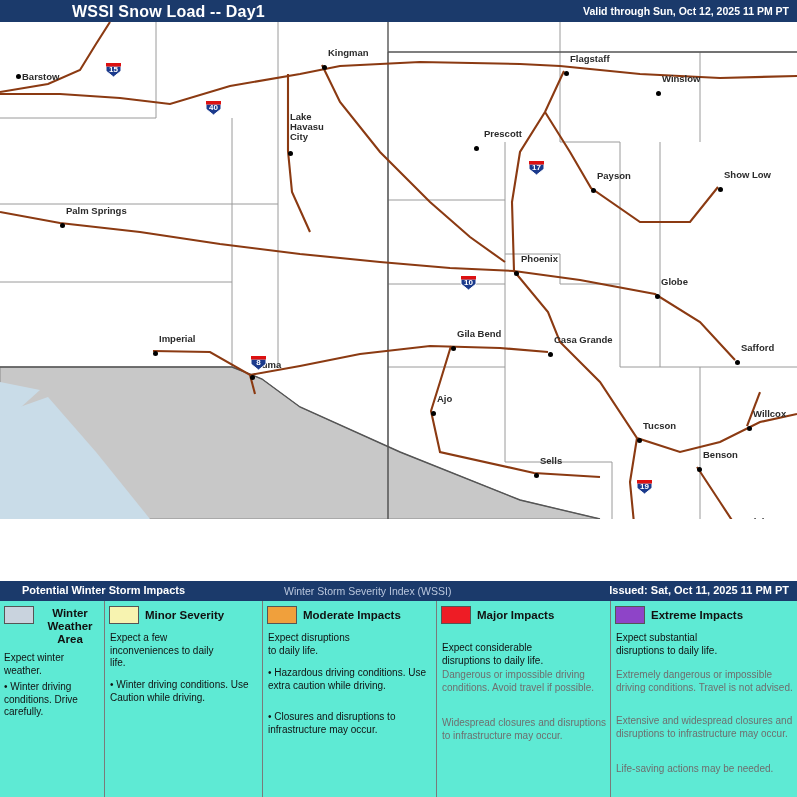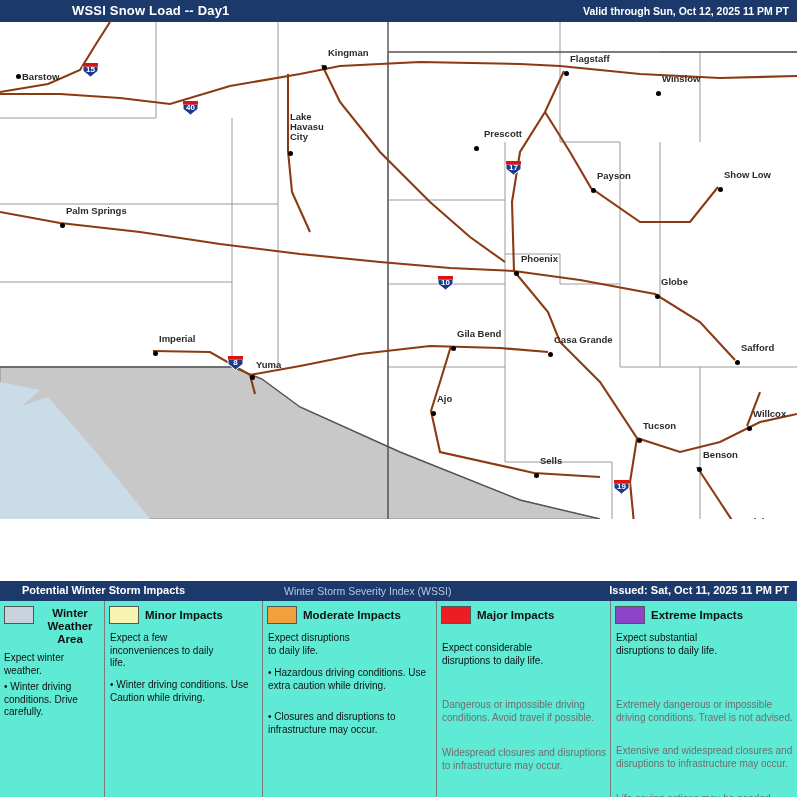--- a/index.html
+++ b/index.html
@@ -12,21 +12,21 @@
   }
   #app { position: relative; width: 797px; height: 797px; }
 
   
   .titlebar {
     position:absolute; left:0; top:0; width:797px; height:22px;
     background:#1b3a6b; color:#ffffff;
   }
   .titlebar .t-left {
     position:absolute; left:72px; top:3px;
-    font-size:13px; font-weight:bold; letter-spacing:0.2px;
+    font-size:16px; font-weight:bold; letter-spacing:0.2px;
   }
   .titlebar .t-right {
     position:absolute; right:8px; top:5px;
     font-size:10.5px; font-weight:bold;
   }
 
   
   .map {
     position:absolute; left:0; top:22px; width:797px; height:497px;
     background:#ffffff; overflow:hidden;
@@ -36,21 +36,21 @@
   .citylabel {
     position:absolute; font-size:9.5px; color:#2b2b2b; font-weight:bold;
     white-space:pre; line-height:10px;
   }
   .citydot {
     position:absolute; width:5px; height:5px; background:#000; border-radius:50%;
   }
 
   
   .shield {
-    position:absolute; width:17px; height:16px;
+    position:absolute; width:17px; height:16px;margin-left:23px;
   }
   .shield .sh-text {
     position:absolute; left:0; top:4px; width:17px; text-align:center;
     font-size:8px; font-weight:bold; color:#ffffff; line-height:8px;
   }
 
   
   .impacts-header {
     position:absolute; left:0; top:581px; width:797px; height:20px;
     background:#1b3a6b; color:#ffffff;
@@ -76,21 +76,21 @@
     position:absolute; left:4px; top:5px; width:30px; height:18px;
     border:1px solid #555;
   }
   .lheading {
     position:absolute; font-size:11.5px; font-weight:bold; color:#111;
     line-height:13px;
   }
   .lbody {
     position:absolute; font-size:10px; color:#111; line-height:12.5px;
   }
-  .gray { color:#6e6e6e;margin-top:30px; }
+  .gray { color:#6e6e6e; }
 </style>
 </head>
 <body>
 
 <div id="app">
 
   <div class="titlebar">
     <div class="t-left">WSSI Snow Load -- Day1</div>
     <div class="t-right">Valid through Sun, Oct 12, 2025 11 PM PT</div>
   </div>
@@ -278,21 +278,21 @@
 Area</div>
       <div class="lbody" style="left:4px; top:51px; width:99px; white-space:pre-line">Expect winter
 weather.</div>
       <div class="lbody" style="left:4px; top:80px; width:99px">
         <span>•&nbsp;</span><span>Winter driving conditions. Drive carefully.</span>
       </div>
     </div>
 
     <div class="lcol" style="left:105px; width:158px">
       <div class="lswatch" style="background:#f7f3b0"></div>
-      <div class="lheading" style="left:40px; top:8px; width:116px">Minor Impacts</div>
+      <div class="lheading" style="left:40px; top:8px; width:116px">Minor Severity</div>
       <div class="lbody" style="left:5px; top:31px; width:150px; white-space:pre-line">Expect a few
 inconveniences to daily
 life.</div>
       <div class="lbody" style="left:5px; top:78px; width:150px">
         <span>•&nbsp;</span><span>Winter driving conditions. Use Caution while driving.</span>
       </div>
     </div>
 
     <div class="lcol" style="left:263px; width:174px">
       <div class="lswatch" style="background:#f0a03c"></div>

